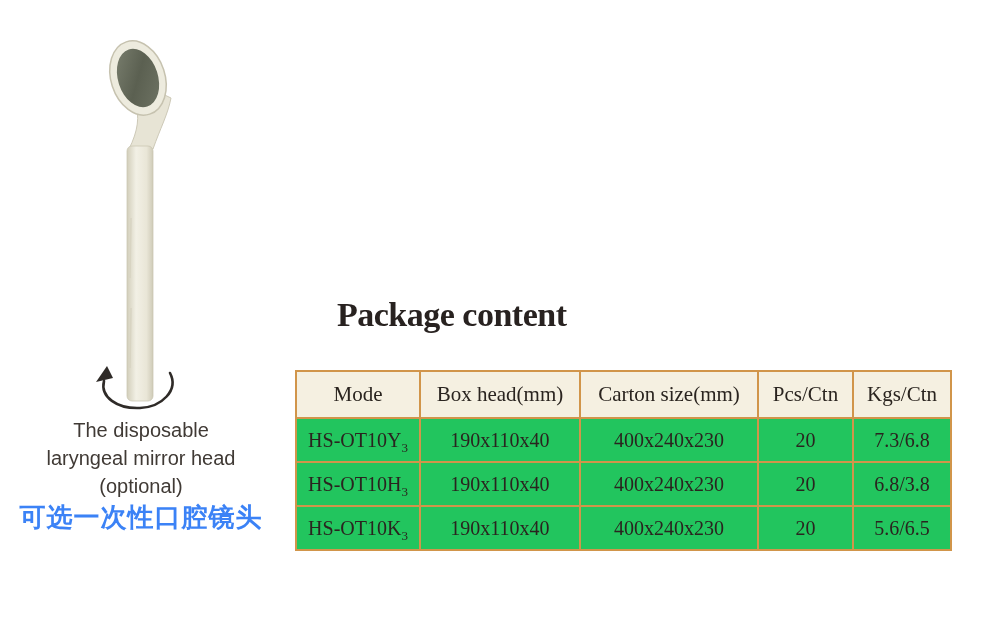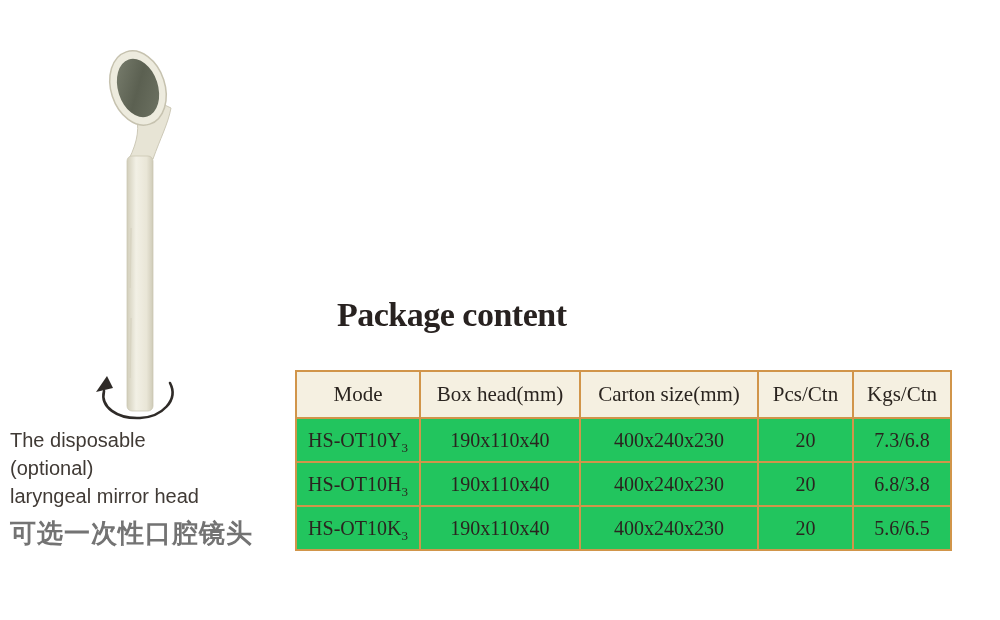--- a/index.html
+++ b/index.html
@@ -2,24 +2,24 @@
 <html><head>
 <meta charset="utf-8">
 <style>
   html,body{margin:0;padding:0;background:#ffffff;}
   .page{
     position:relative;width:1000px;height:620px;background:#ffffff;overflow:hidden;
     font-family:"Liberation Sans","DejaVu Sans",sans-serif;
   }
 
   
-  .figure{position:absolute;left:10px;top:38px;width:262px;}
+  .figure{position:absolute;left:10px;top:28px;width:262px;text-align:center;}
   .figure svg{display:block;margin:0 auto;}
   .caption-en{font-size:20px;line-height:28px;color:#403a35;}
-  .caption-cn{font-size:26px;font-weight:700;margin-top:6px;color:#737373;letter-spacing:1px;}
+  .caption-cn{font-size:26px;font-weight:700;margin-top:0;color:#3b82f6;letter-spacing:1px;}
 
   
   .content{position:absolute;left:295px;top:296px;width:660px;font-family:Liberation Serif, serif;}
   .section-title{
     margin:0 0 10px 42px;font-size:34px;font-weight:700;color:#282220;
     letter-spacing:-0.5px;line-height:38px;
   }
   table.pkg{border-collapse:collapse;table-layout:fixed;width:655px;margin-top:36px;}
   table.pkg th{
     background:#f5f0e1;border:2px solid #d1954a;height:45px;
@@ -64,22 +64,22 @@
       <line x1="121" y1="280" x2="120" y2="340" stroke="#d8d4c2" stroke-width="1.5"></line>
 
       <g>
         <path d="M 160 345 C 169 362 152 379 130 380 C 107 381 90 369 94 353" fill="none" stroke="#2f2b28" stroke-width="2.6" stroke-linecap="round"></path>
         <polygon points="97,338 86,354 103,350" fill="#2f2b28"></polygon>
       </g>
     </svg>
 
     <div class="caption-en">
       <div>The disposable</div>
+      <div>laryngeal mirror head</div>
       <div>(optional)</div>
-      <div>laryngeal mirror head</div>
     </div>
     <div class="caption-cn">可选一次性口腔镜头</div>
   </div>
 
   <div class="content">
     <h1 class="section-title">Package content</h1>
 
     <table class="pkg">
       <colgroup>
         <col style="width:124px">

